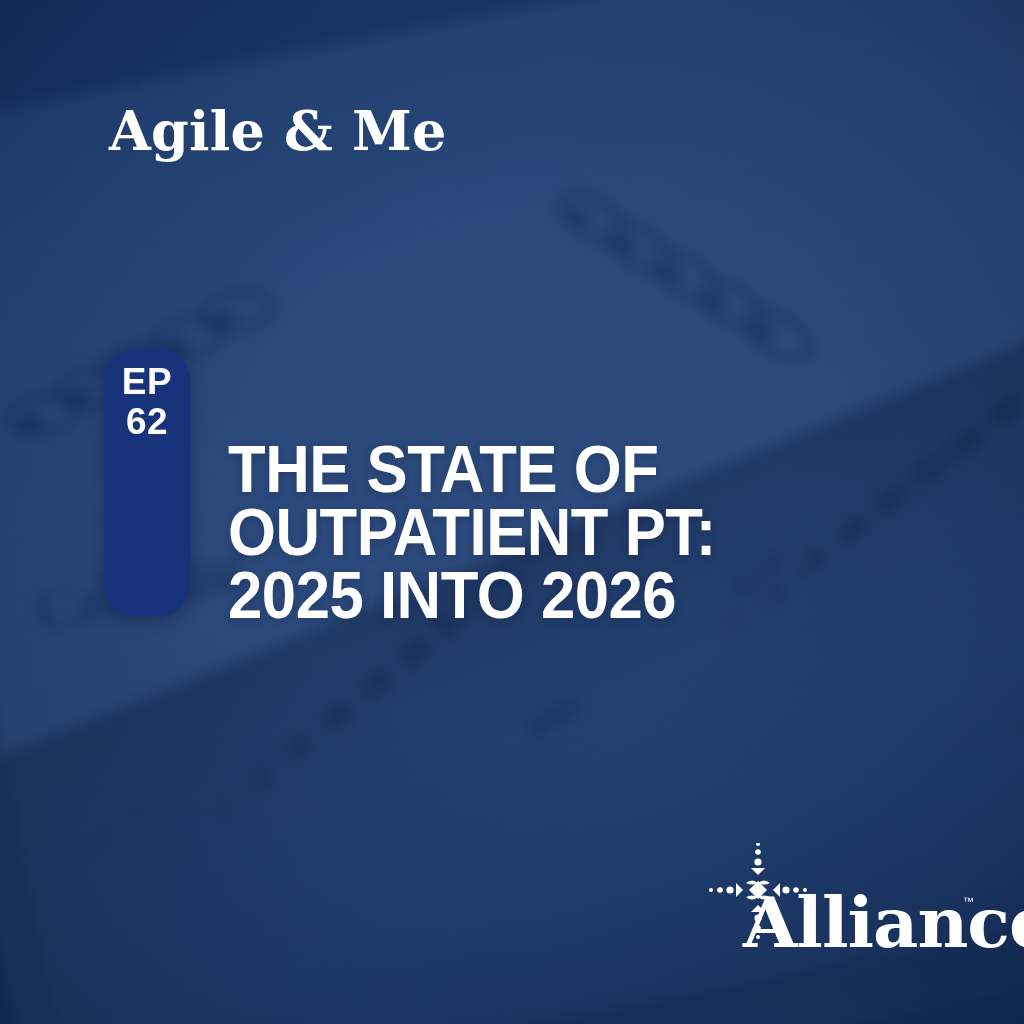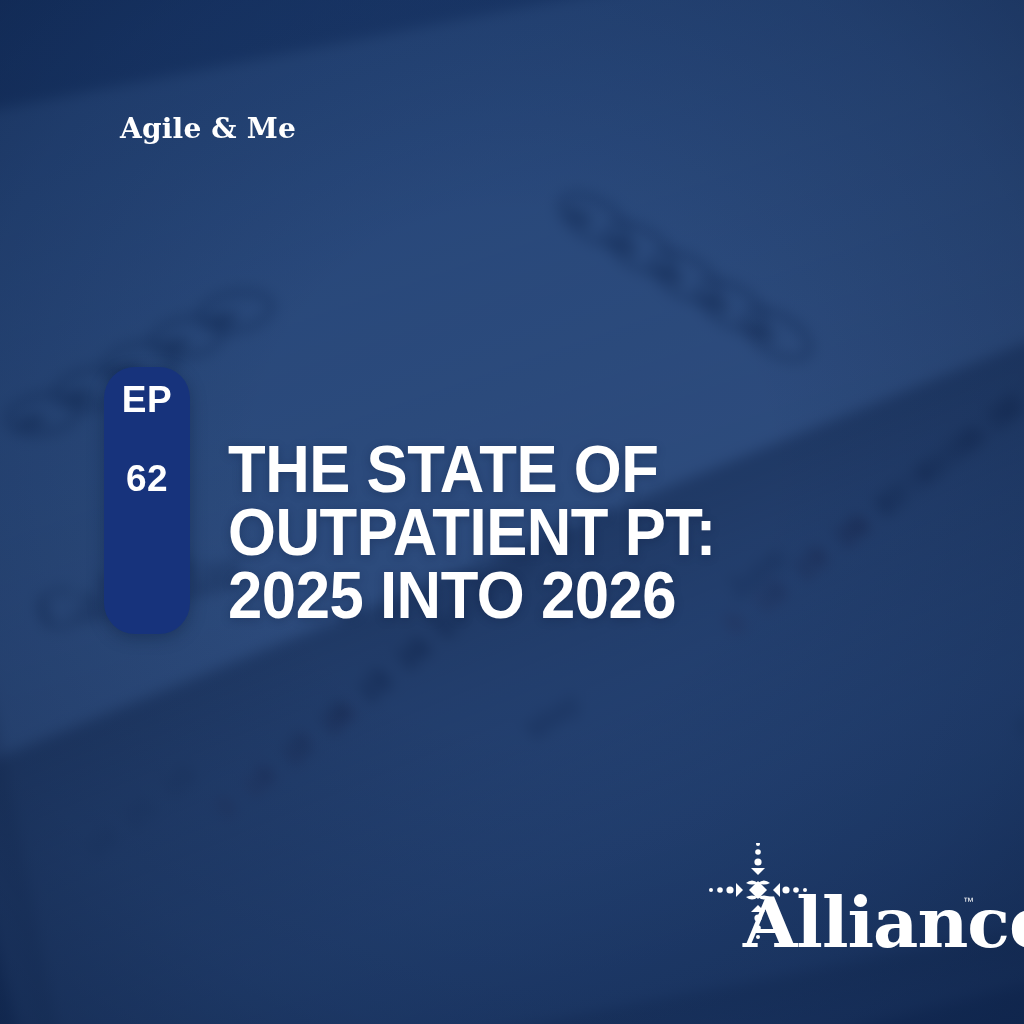--- a/index.html
+++ b/index.html
@@ -164,57 +164,57 @@
   }
 
   
 
   .content { position: absolute; inset: 0; }
 
   .header { position: absolute; left: 105px; top: 99px; }
   .show-title {
     font-family: "DejaVu Serif", "Liberation Serif", serif;
     font-weight: 700;
-    font-size: 28px;
+    font-size: 54px;
     line-height: 1.05;
     color: #ffffff;
     letter-spacing: .2px;
-    margin: 15px;
+    margin: 4px;
   }
   .show-sub {
     font-family: "Liberation Sans", sans-serif;
     font-weight: 300;
     font-size: 28.5px;
     line-height: 1.2;
     color: #e9eef6;
     margin: 11px 0 0 0;
     letter-spacing: .1px;
   }
 
   
   .ep-badge {
     position: absolute;
     left: 104px;
-    top: 367px;
+    top: 349px;
     width: 86px;
     height: 267px;
     background: #17337c;
     box-shadow: 0 4px 16px rgba(8, 22, 52, .35);
     border-radius: 31px;
   }
   .ep-badge-inner {
     padding-top: 13px;
     text-align: center;
     font-family: "Liberation Sans", sans-serif;
     font-weight: 700;
     color: #ffffff;
     line-height: 1.08;
   }
   .ep-word { font-size: 37px; letter-spacing: .5px; display: block; }
-  .ep-num  { font-size: 37px; letter-spacing: .5px; display: block; margin-top: 39px; }
+  .ep-num  { font-size: 37px; letter-spacing: .5px; display: block; }
 
   
   .main-title {
     position: absolute;
     left: 228px;
     top: 437px;
     margin: 0;
     color: #ffffff;
     font-family: "Liberation Sans", sans-serif;
     font-weight: 700;

